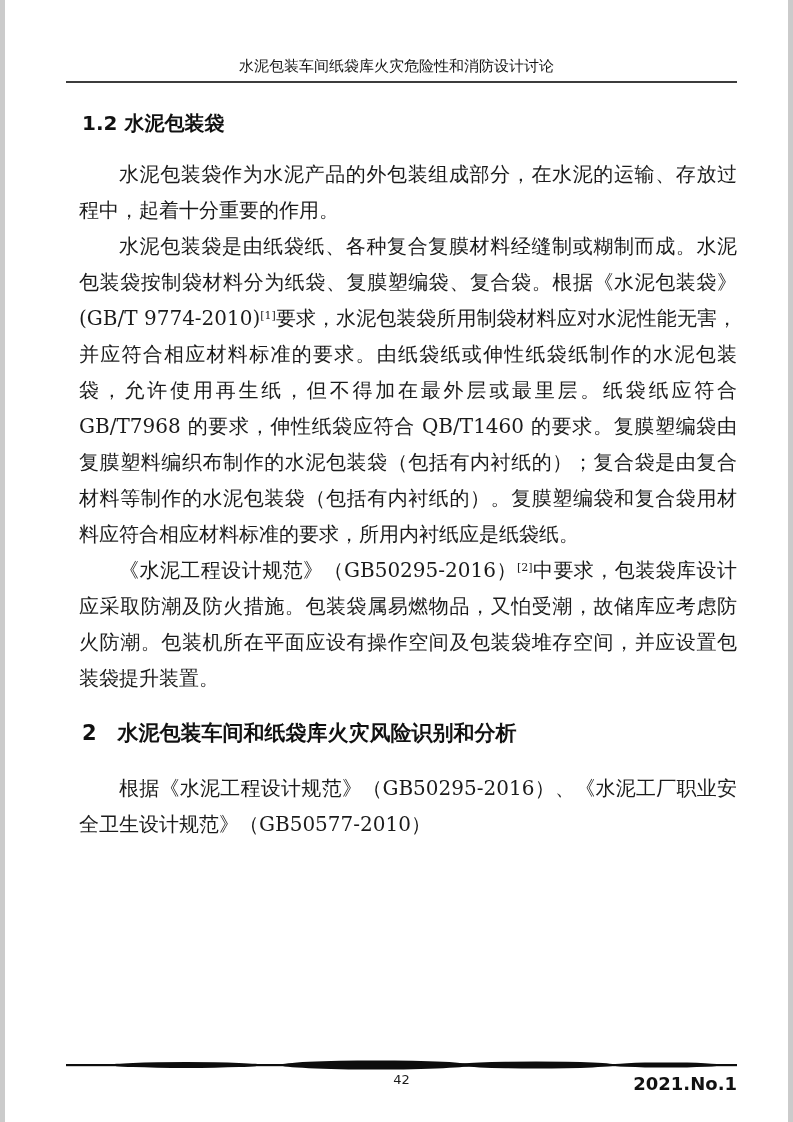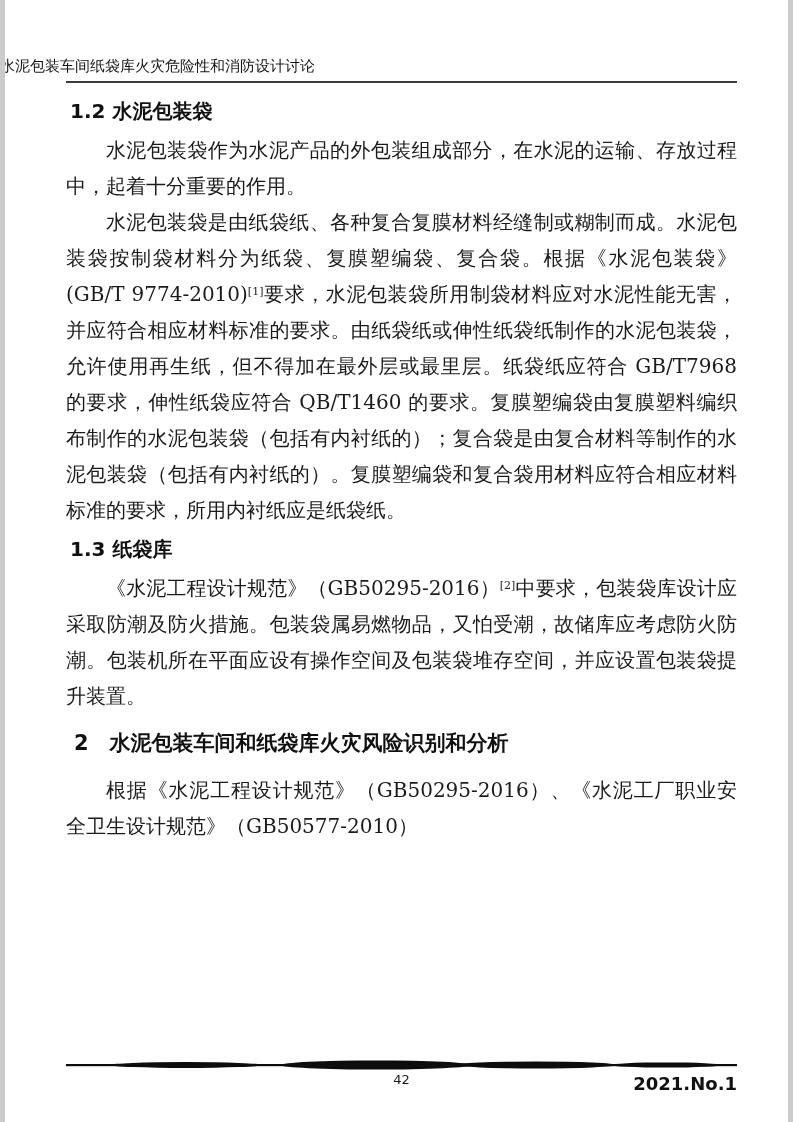--- a/index.html
+++ b/index.html
@@ -8,43 +8,43 @@
     background:#ffffff;
     font-family:"DejaVu Serif","Liberation Serif",serif;
     color:#1b1b1b;
   }
   .edge-strip{position:absolute;top:0;bottom:0;width:5px;background:#cbcbcb;}
   .edge-left{left:0;}
   .edge-right{right:0;}
 
   .page-header{padding-top:56px;}
   .header-title{
-    text-align:left;font-size:15px;line-height:20px;color:#141414;
+    text-align:center;font-size:15px;line-height:20px;color:#141414;
     font-family:"DejaVu Serif","Liberation Serif",serif;
   }
   .header-rule{
     margin:5px 56px 0 66px;height:2px;background:#3c3c3c;
   }
 
   .doc-main{padding:7px 56px 0 66px;}
   .doc-main p{
     margin:0;font-size:20px;line-height:36px;text-align:justify;
     text-justify:inter-ideograph;
   }
-  .doc-main p.indent{text-indent:2em;}
+  .doc-main p.indent{text-indent:2em;margin-left:13px;}
   sup.fnref{
     font-size:11px;line-height:0;vertical-align:6px;
     font-family:"DejaVu Serif","Liberation Serif",serif;
   }
   .h-sub{
-    margin:4px;font-size:20px;line-height:34px;font-weight:bold;
+    margin:16px;font-size:20px;line-height:34px;font-weight:bold;
     font-family:"DejaVu Sans","Liberation Sans",sans-serif;color:#111;
   }
   .h-sec{
-    margin:8px;font-size:21px;line-height:42px;font-weight:bold;
+    margin:16px;font-size:21px;line-height:42px;font-weight:bold;
     font-family:"DejaVu Sans","Liberation Sans",sans-serif;color:#111;
   }
 
   .page-footer{position:absolute;left:0;right:0;bottom:0;height:90px;}
   .footer-line{position:absolute;left:66px;top:28px;width:671px;height:12px;}
   .footer-row{
     position:absolute;left:66px;top:40px;width:671px;height:20px;
     font-family:"DejaVu Sans","Liberation Sans",sans-serif;
   }
   .footer-pageno{
@@ -68,21 +68,20 @@
 
 <div class="doc-main">
 
   <div class="h-sub">1.2 水泥包装袋</div>
 
   <p class="indent">水泥包装袋作为水泥产品的外包装组成部分，在水泥的运输、存放过程中，起着十分重要的作用。</p>
 
   <p class="indent"><span>水泥包装袋是由纸袋纸、各种复合复膜材料经缝制或糊制而成。水泥包装袋按制袋材料分为纸袋、复膜塑编袋、复合袋。根据《水泥包装袋》(GB/T 9774-2010)</span><sup class="fnref">[1]</sup><span>要求，水泥包装袋所用制袋材料应对水泥性能无害，并应符合相应材料标准的要求。由纸袋纸或伸性纸袋纸制作的水泥包装袋，允许使用再生纸，但不得加在最外层或最里层。纸袋纸应符合 GB/T7968 的要求，伸性纸袋应符合 QB/T1460 的要求。复膜塑编袋由复膜塑料编织布制作的水泥包装袋（包括有内衬纸的）；复合袋是由复合材料等制作的水泥包装袋（包括有内衬纸的）。复膜塑编袋和复合袋用材料应符合相应材料标准的要求，所用内衬纸应是纸袋纸。</span></p>
 
 
-  <div class="h-sub">1.3 纸袋库</div>
 
 
   <p class="indent"><span>《水泥工程设计规范》（GB50295-2016）</span><sup class="fnref">[2]</sup><span>中要求，包装袋库设计应采取防潮及防火措施。包装袋属易燃物品，又怕受潮，故储库应考虑防火防潮。包装机所在平面应设有操作空间及包装袋堆存空间，并应设置包装袋提升装置。</span></p>
 
   <div class="h-sec">2　水泥包装车间和纸袋库火灾风险识别和分析</div>
 
 
   <p class="indent"><span>根据《水泥工程设计规范》（GB50295-2016）、《水泥工厂职业安全卫生设计规范》（GB50577-2010）</span></p>
 </div>
 

